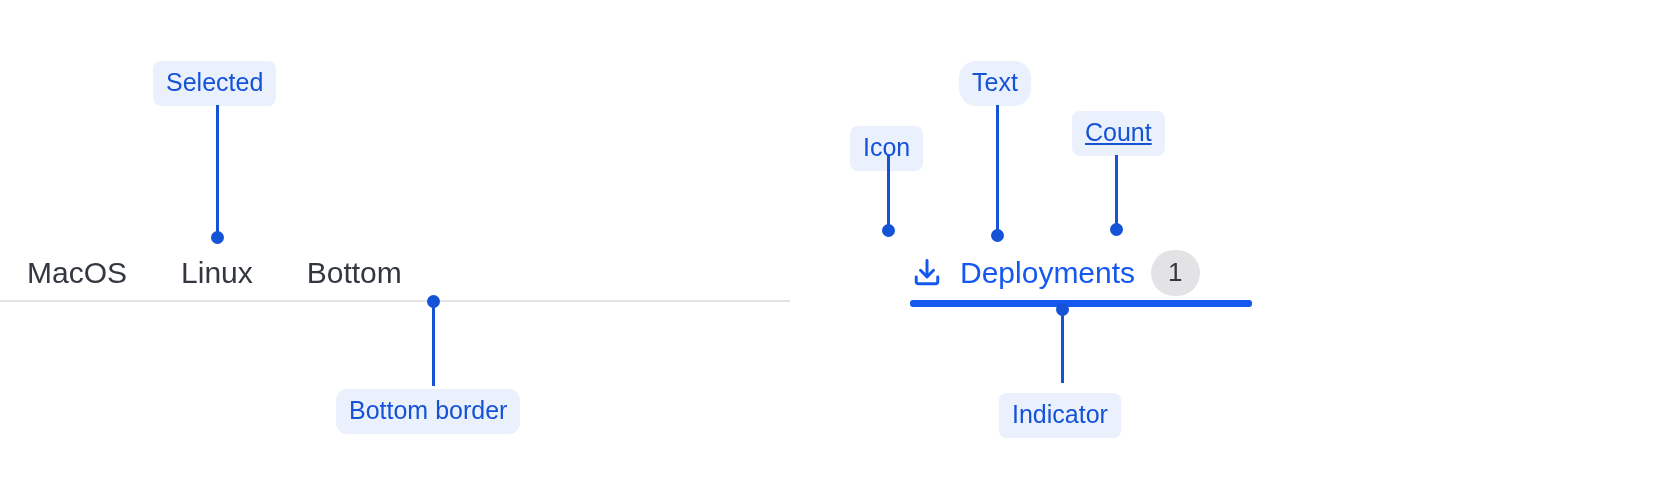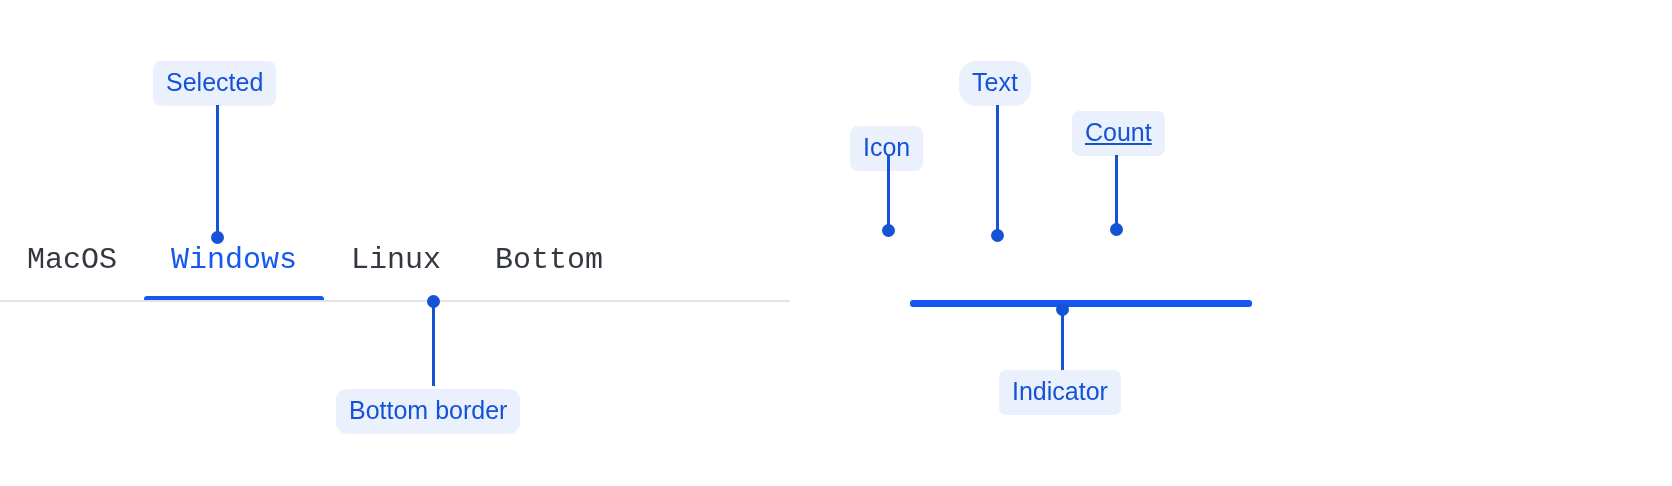--- a/index.html
+++ b/index.html
@@ -57,22 +57,21 @@
   }
   #left-tabs .tab {
     font-size: 30px;
     line-height: 1;
     color: #33373f;
     padding: 0 27px;
     white-space: nowrap;
     position: relative;
     height: 55px;
     display: flex;
-    align-items: flex-start;
-    font-family: Liberation Mono, monospace;
+    align-items: center;
   }
   #left-tabs .tab.selected {
     color: #1558f0;
   }
   #left-tabs .tab.selected::after {
     content: "";
     position: absolute;
     left: 0;
     right: 0;
     bottom: -2px;
@@ -137,34 +136,40 @@
   }
 </style>
 </head>
 <body>
 
 <div id="left-tabs">
   <div class="tab-row">
     <div class="tab">
       <span>MacOS</span>
     </div>
-    <div class="tab selected">
-      <span>Windows</span>
-    </div>
     <div class="tab">
       <span>Linux</span>
     </div>
     <div class="tab">
       <span>Bottom</span>
     </div>
   </div>
   <div class="tab-underline"></div>
 </div>
 
 <div id="right-tab">
+  <div class="rtab-row">
+    <svg class="dl-icon" viewBox="0 0 24 24" fill="none" stroke="#1558f0" stroke-width="2.1" stroke-linecap="round" stroke-linejoin="round">
+      <path d="M12 3.2 V14.2"></path>
+      <path d="M7.4 10.1 L12 14.7 L16.6 10.1"></path>
+      <path d="M4.4 14.9 V18.1 a1.5 1.5 0 0 0 1.5 1.5 H18.1 a1.5 1.5 0 0 0 1.5 -1.5 V14.9"></path>
+    </svg>
+    <span class="rtab-text">Deployments</span>
+    <span class="rtab-count">1</span>
+  </div>
   <div class="rtab-indicator"></div>
 </div>
 
 <div class="callout-chip" style="left:153px; top:61px;">Selected</div>
 <div class="callout-line" style="left:216px; top:105px; height:128px;"></div>
 <div class="callout-dot" style="left:211px; top:231px;"></div>
 
 <div class="callout-dot" style="left:427px; top:295px;"></div>
 <div class="callout-line" style="left:432px; top:303px; height:83px;"></div>
 <div class="callout-chip" style="left:336px; top:389px;border-radius:11px;">Bottom border</div>
@@ -176,13 +181,13 @@
 <div class="callout-chip" style="left:959px; top:61px;border-radius:17px;">Text</div>
 <div class="callout-line" style="left:996px; top:105px; height:127px;"></div>
 <div class="callout-dot" style="left:991px; top:229px;"></div>
 
 <div class="callout-chip" style="left:1072px; top:111px;text-decoration:underline;">Count</div>
 <div class="callout-line" style="left:1115px; top:155px; height:72px;"></div>
 <div class="callout-dot" style="left:1110px; top:223px;"></div>
 
 <div class="callout-dot" style="left:1056px; top:303px;"></div>
 <div class="callout-line" style="left:1061px; top:311px; height:72px;"></div>
-<div class="callout-chip" style="left:999px; top:370px;border-radius:7px;">Indicator</div>
+<div class="callout-chip" style="left:999px; top:393px;border-radius:7px;">Indicator</div>
 
 </body></html>

